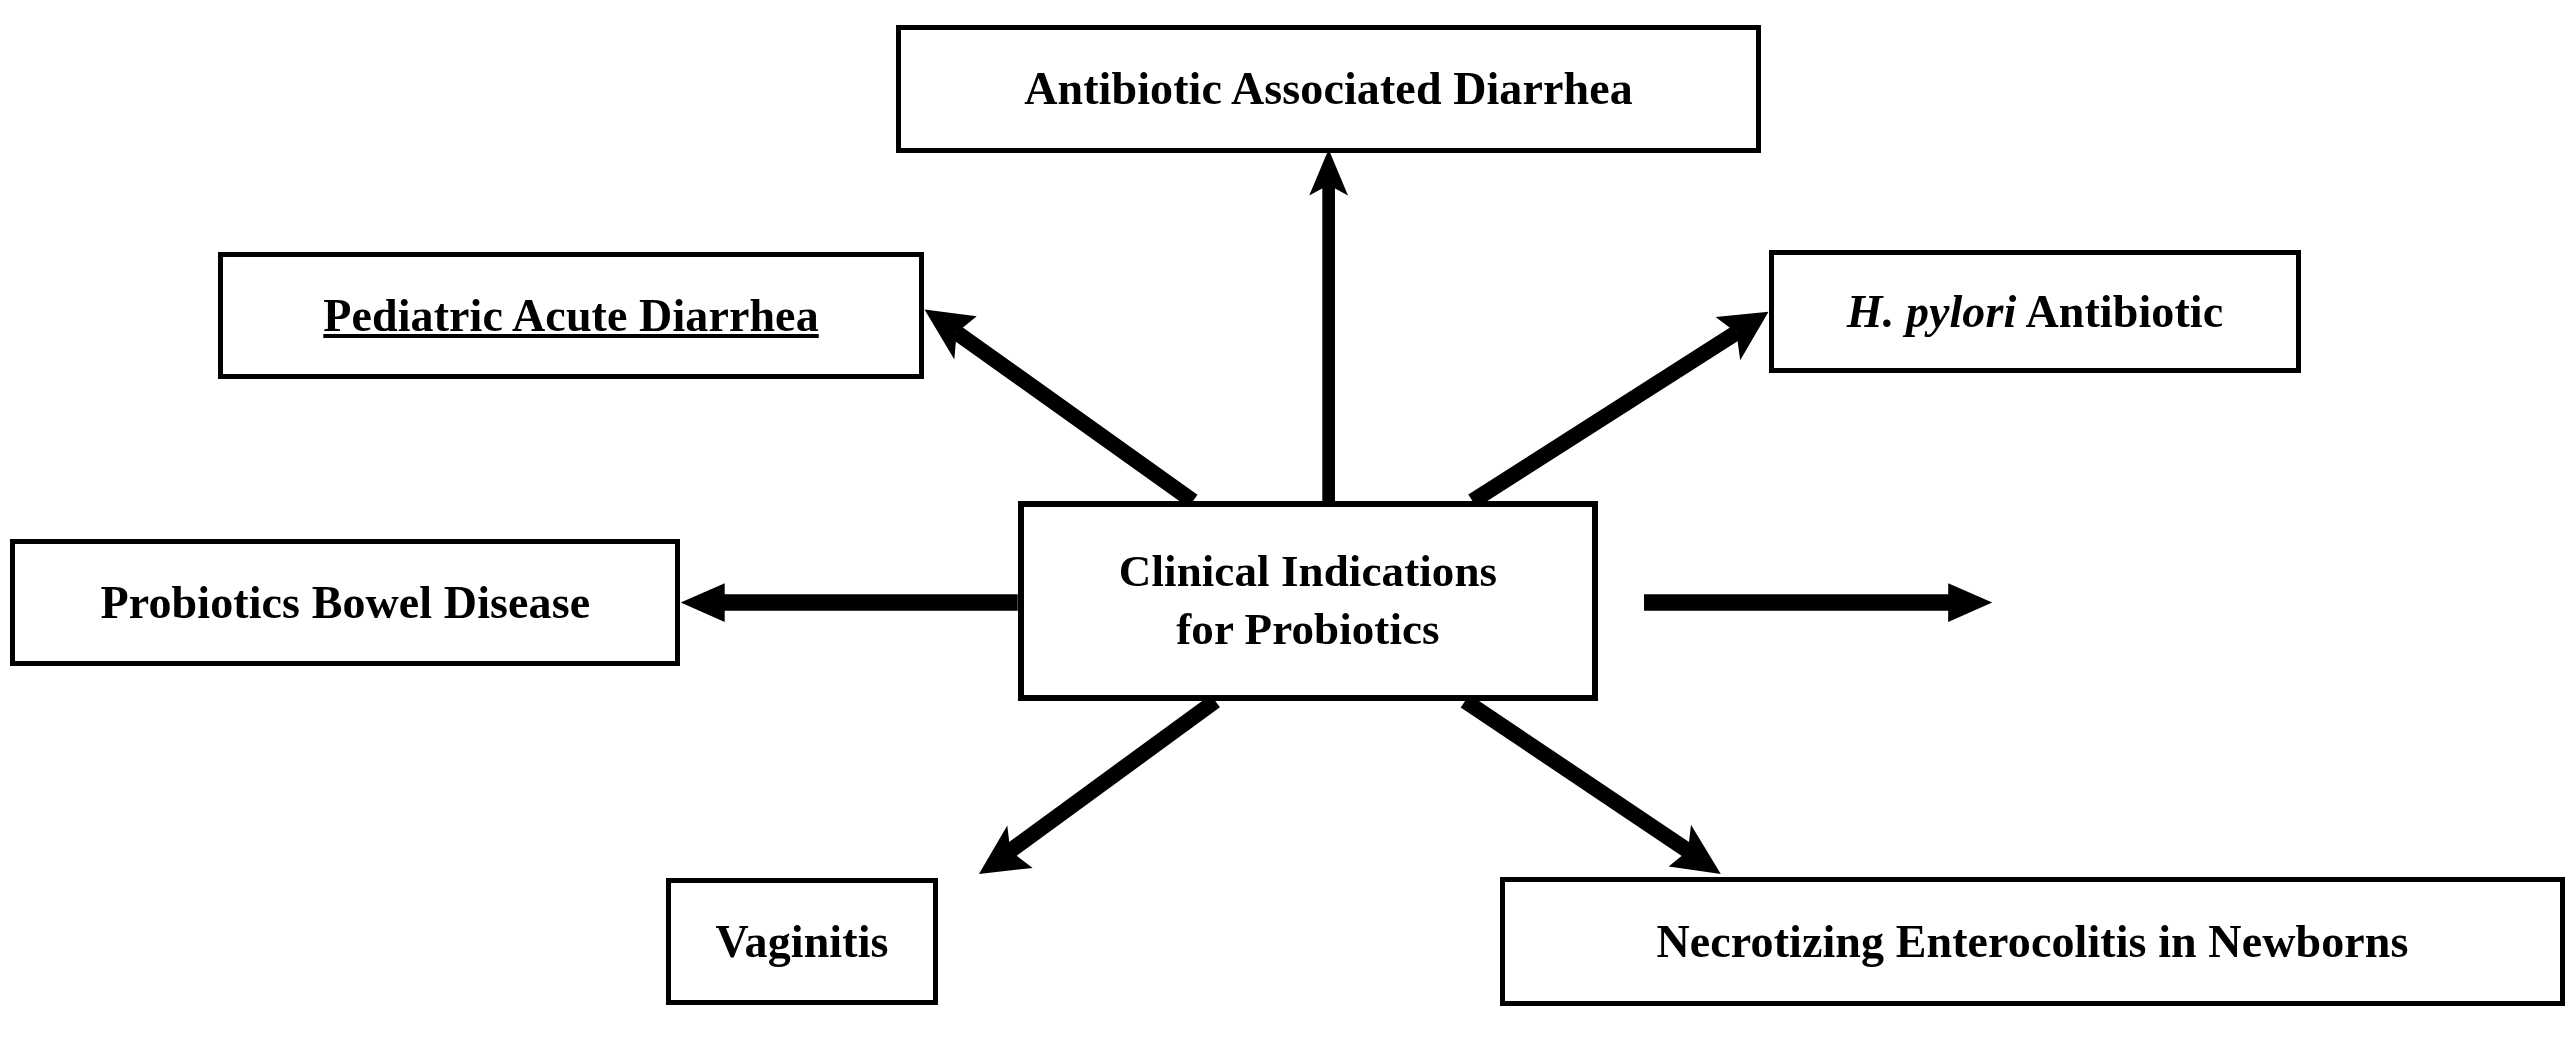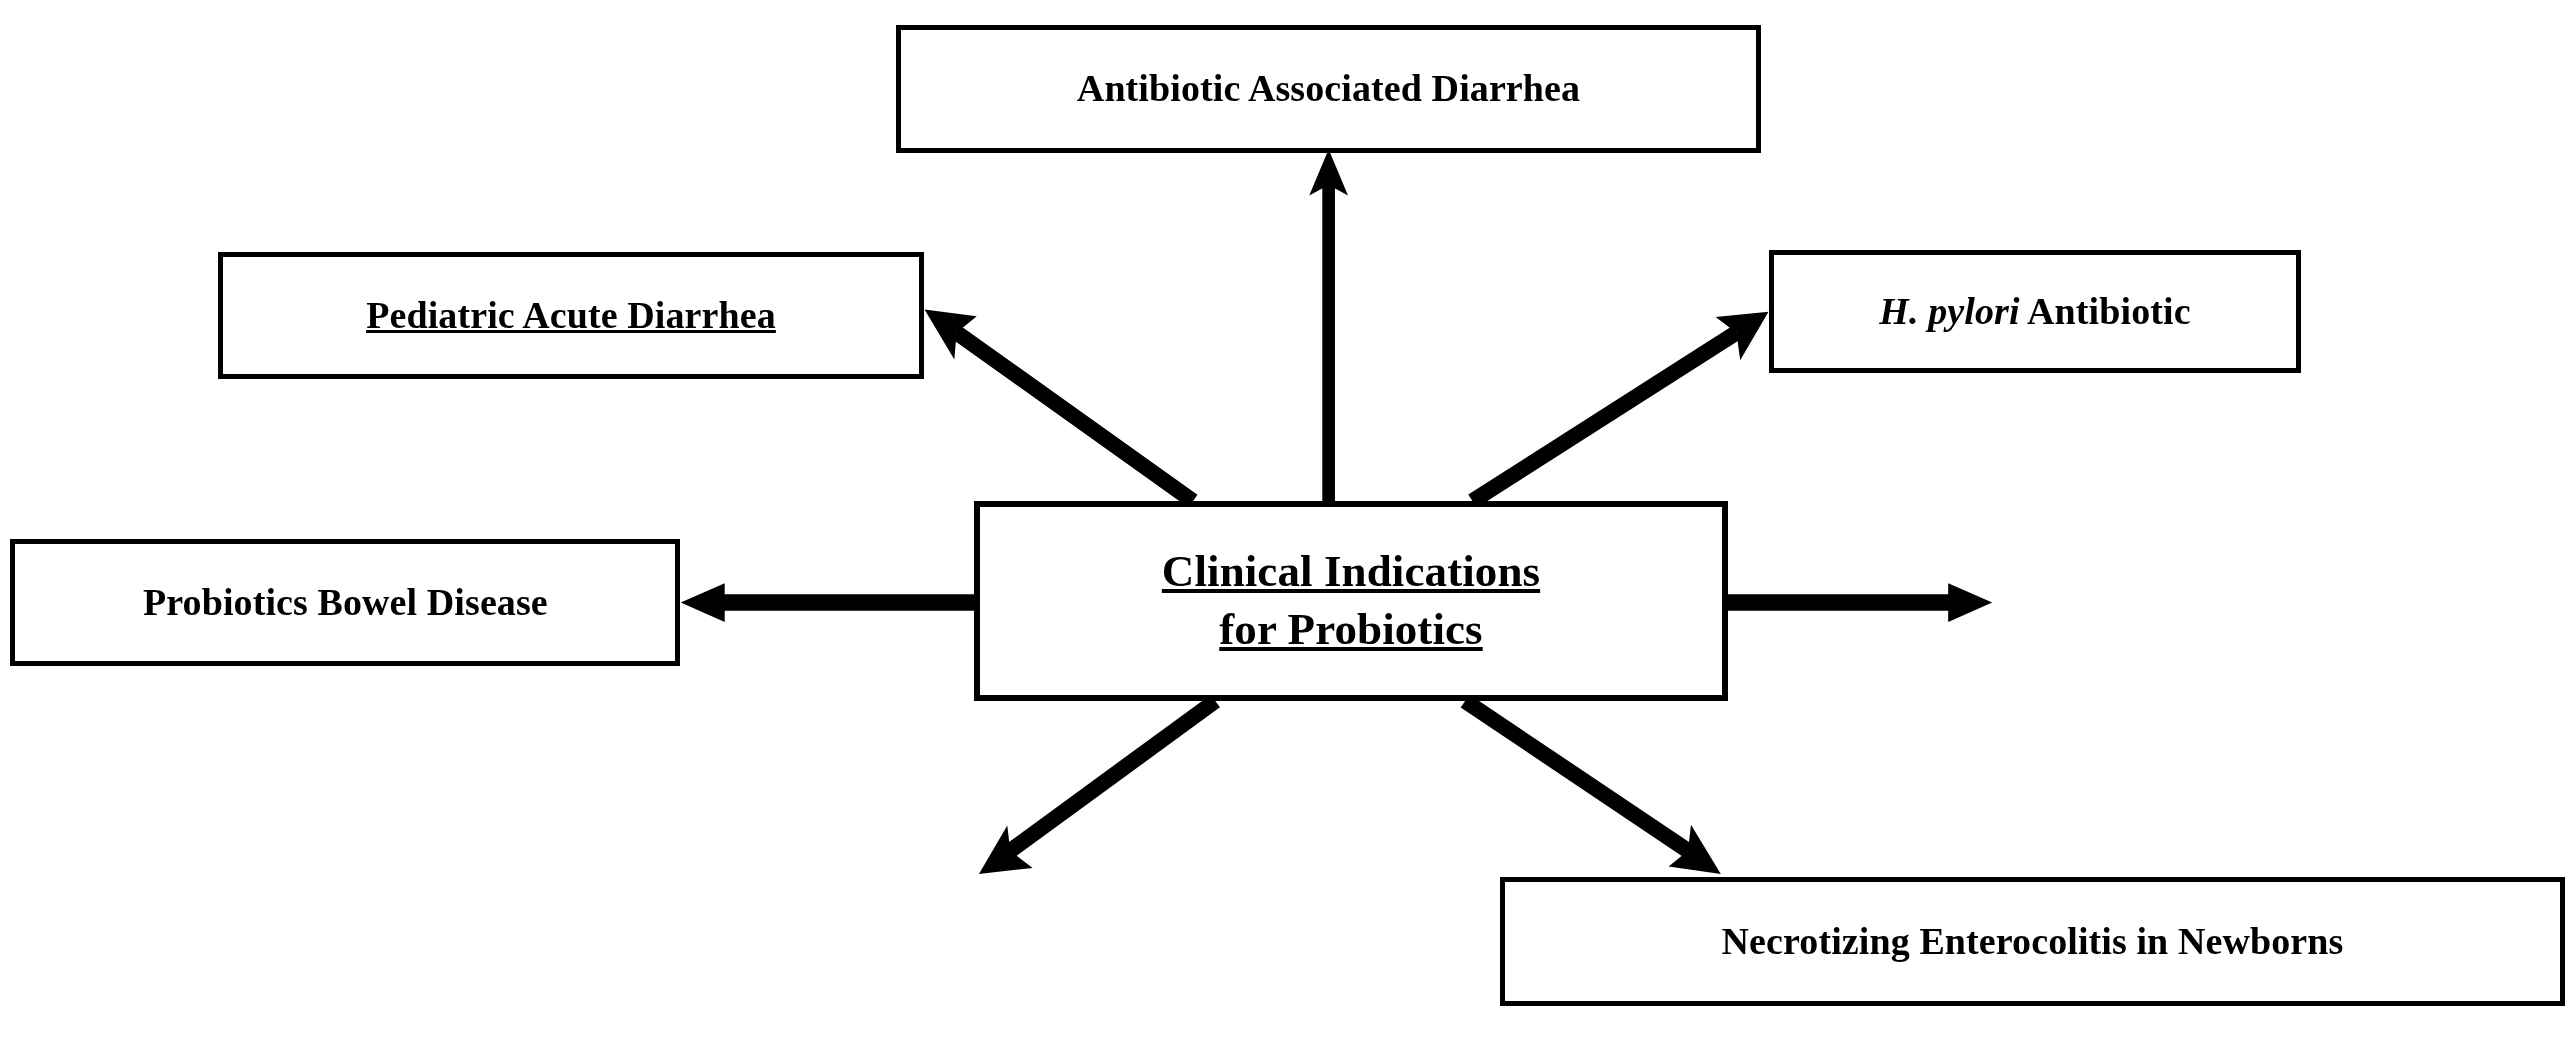--- a/index.html
+++ b/index.html
@@ -32,21 +32,21 @@
     background: #ffffff;
     display: flex;
     align-items: center;
     justify-content: center;
     text-align: center;
   }
   .node-label {
     font-family: "Liberation Serif", "DejaVu Serif", serif;
     font-weight: bold;
     color: #000000;
-    font-size: 38px;
+    font-size: 46px;
     line-height: 1.12;
     letter-spacing: 0.1px;
     white-space: pre-line;
     padding: 0 10.4px;
   }
   .node-center {
     border-width: 6.7px;
   }
   .node-center .node-label {
     font-size: 45px;
@@ -109,25 +109,28 @@
   </div>
 
   <div class="node-box" style="left:1769px; top:250px; width:532px; height:123px;">
     <span class="node-label"><span class="italic-sci">H. pylori</span><span> Antibiotic</span></span>
   </div>
 
   <div class="node-box" style="left:10.4px; top:539px; width:670px; height:127px;">
     <span class="node-label">Probiotics Bowel Disease</span>
   </div>
 
-  <div class="node-box node-center" style="left:974px; top:501px; width:754px; height:200px;text-decoration:underline;">
+  <div class="node-box node-center" style="left:1018px; top:501px; width:580px; height:200px;">
     <span class="node-label">Clinical Indications
 for Probiotics</span>
   </div>
 
 
+  <div class="node-box" style="left:666px; top:878px; width:272px; height:127px;">
+    <span class="node-label">Vaginitis</span>
+  </div>
 
   <div class="node-box" style="left:1500px; top:877px; width:1065px; height:129px;">
     <span class="node-label">Necrotizing Enterocolitis in Newborns</span>
   </div>
 
 </div>
 
 
 </body></html>

